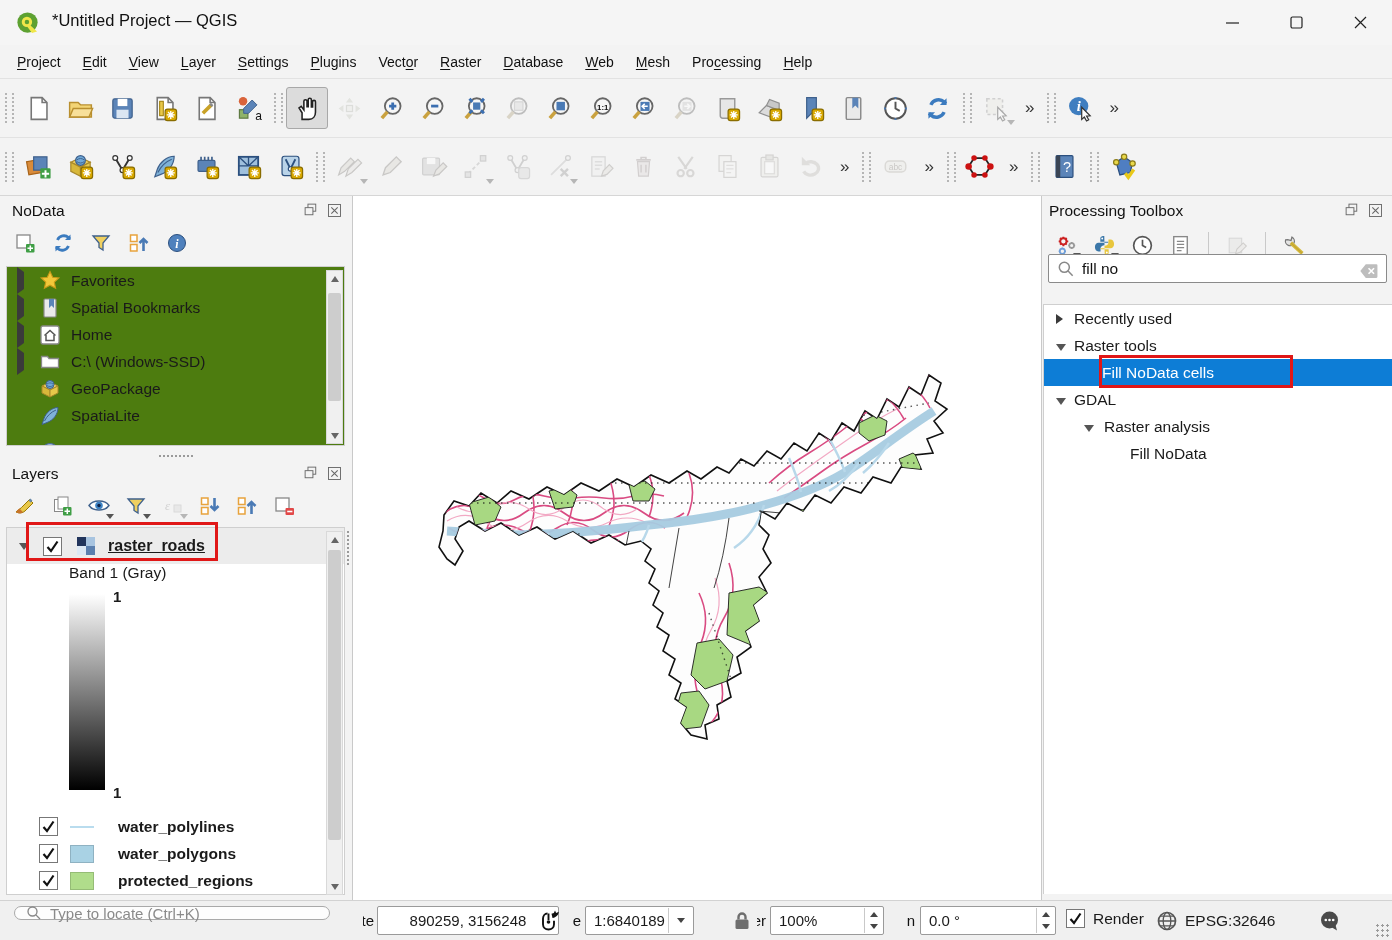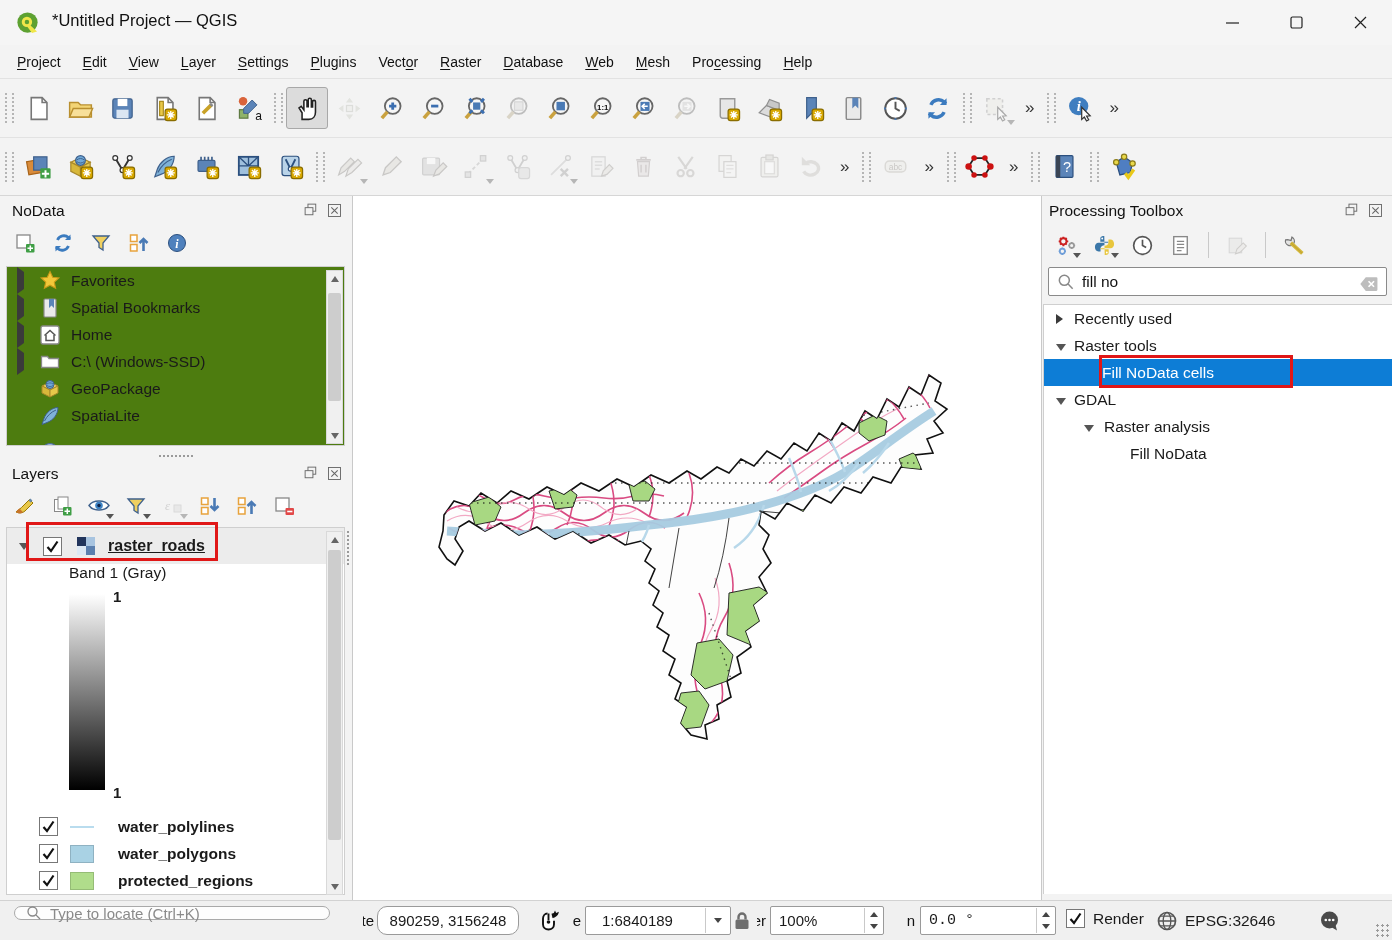--- a/index.html
+++ b/index.html
@@ -81,21 +81,21 @@
   .vlayer-row .lbl { font-size:15.5px; font-weight:bold; margin-left:24px; }
 
   
   #map-canvas { position:absolute; left:352px; top:196px; width:690px; height:704px; background:#ffffff; border-left:1px solid #c9c9c9; border-right:1px solid #c9c9c9; }
 
   
   #processing-panel { position:absolute; left:1043px; top:196px; width:349px; height:704px; background:#f3f3f3; }
   #processing-title { position:absolute; left:6px; top:6px; }
   #processing-toolbar { position:absolute; left:6px; top:32px; display:flex; gap:4px; align-items:center; }
   #processing-toolbar .tbtn { width:34px; height:34px; } #processing-toolbar .tbtn svg { width:25px; height:25px; }
-  #proc-search { position:absolute; left:5px; top:71px; width:339px; height:29px; background:#fff; border:1px solid #8a8a8a; border-radius:2px; display:flex; align-items:center; }
+  #proc-search { position:absolute; left:5px; top:58px; width:339px; height:29px; background:#fff; border:1px solid #8a8a8a; border-radius:2px; display:flex; align-items:center; }
   #proc-search .mag { width:20px; height:20px; margin:0 6px 0 7px; }
   #proc-search-value { font-size:15.5px; color:#111; flex:1; }
   #proc-clear { width:22px; height:18px; margin-right:6px; }
   #proc-tree { position:absolute; left:0; top:108px; width:349px; height:590px; background:#fff; border-top:1px solid #cfcfcf; border-left:1px solid #cfcfcf; overflow:hidden; }
   .proc-row { position:relative; height:27px; display:flex; align-items:center; font-size:15.5px; }
   .proc-row.selected { color:#fff; }
 
   
   .annotation { position:absolute; border:3px solid #e01717; pointer-events:none; z-index:50; }
 
@@ -1188,33 +1188,33 @@
   <div id="locate-box">
     <span class="mag">
         <svg viewBox="0 0 24 24">
           <circle cx="10" cy="10" r="6" fill="none" stroke="#888" stroke-width="1.8"></circle>
           <path d="M14.5 14.5L20 20" stroke="#888" stroke-width="1.8"></path>
         </svg>
       </span>
     <span id="locate-placeholder">Type to locate (Ctrl+K)</span>
   </div>
   <span class="trunc-label" style="position:absolute; left:363px;">Coordinate</span>
-  <div class="sb-field" style="left:377px; width:142px;border-radius:10px;">
+  <div class="sb-field" style="left:377px; width:182px;">
     <span>890259, 3156248</span>
   </div>
   <span class="sb-icon" style="position:absolute; left:538px; top:8px;">
       <svg viewBox="0 0 24 24">
         <path d="M9.5 4.5C6.8 4.5 5 6.8 5 9.8v5.4c0 3.2 2.4 5.3 5.5 5.3s5.5-2.1 5.5-5.3v-3.4" fill="#fff" stroke="#111" stroke-width="1.9"></path>
         <path d="M10.5 4.5v6.5" stroke="#111" stroke-width="1.9"></path>
         <path d="M14.5 9c4.5-.8 6-3.8 6.3-6.3l-2.6 1.2L17 1.5l-1.2 2.6-2.3.7z" fill="#111"></path>
         <circle cx="10.5" cy="13" r="1.8" fill="#111"></circle>
       </svg>
     </span>
   <span class="trunc-label" style="position:absolute; left:572px; width:9px;">Scale</span>
-  <div class="sb-field" style="left:585px; width:146px; justify-content:flex-start; padding-left:16px;">
+  <div class="sb-field" style="left:585px; width:109px; justify-content:flex-start; padding-left:8px;">
     <span>1:6840189</span>
     <span id="scale-dd">
         <span class="tri-d"></span>
       </span>
   </div>
   <span class="sb-icon" style="position:absolute; left:730px; top:8px;">
       <svg viewBox="0 0 24 24">
         <rect x="5.5" y="10.5" width="13" height="9.5" rx="1.5" fill="#6e6e6e"></rect>
         <path d="M8.5 10.5V8a3.5 3.5 0 0 1 7 0v2.5" fill="none" stroke="#6e6e6e" stroke-width="2.4"></path>
       </svg>
@@ -1225,21 +1225,21 @@
     <span class="spin">
         <div>
           <span class="tri-u"></span>
         </div>
         <div>
           <span class="tri-d"></span>
         </div>
       </span>
   </div>
   <span class="trunc-label" style="position:absolute; left:906px; width:9px;">Rotation</span>
-  <div class="sb-field" style="left:920px; width:136px; justify-content:flex-start; padding-left:8px;font-family:Liberation Mono, monospace;">
+  <div class="sb-field" style="left:920px; width:136px; justify-content:flex-start; padding-left:8px;">
     <span>0.0 °</span>
     <span class="spin">
         <div>
           <span class="tri-u"></span>
         </div>
         <div>
           <span class="tri-d"></span>
         </div>
       </span>
   </div>

